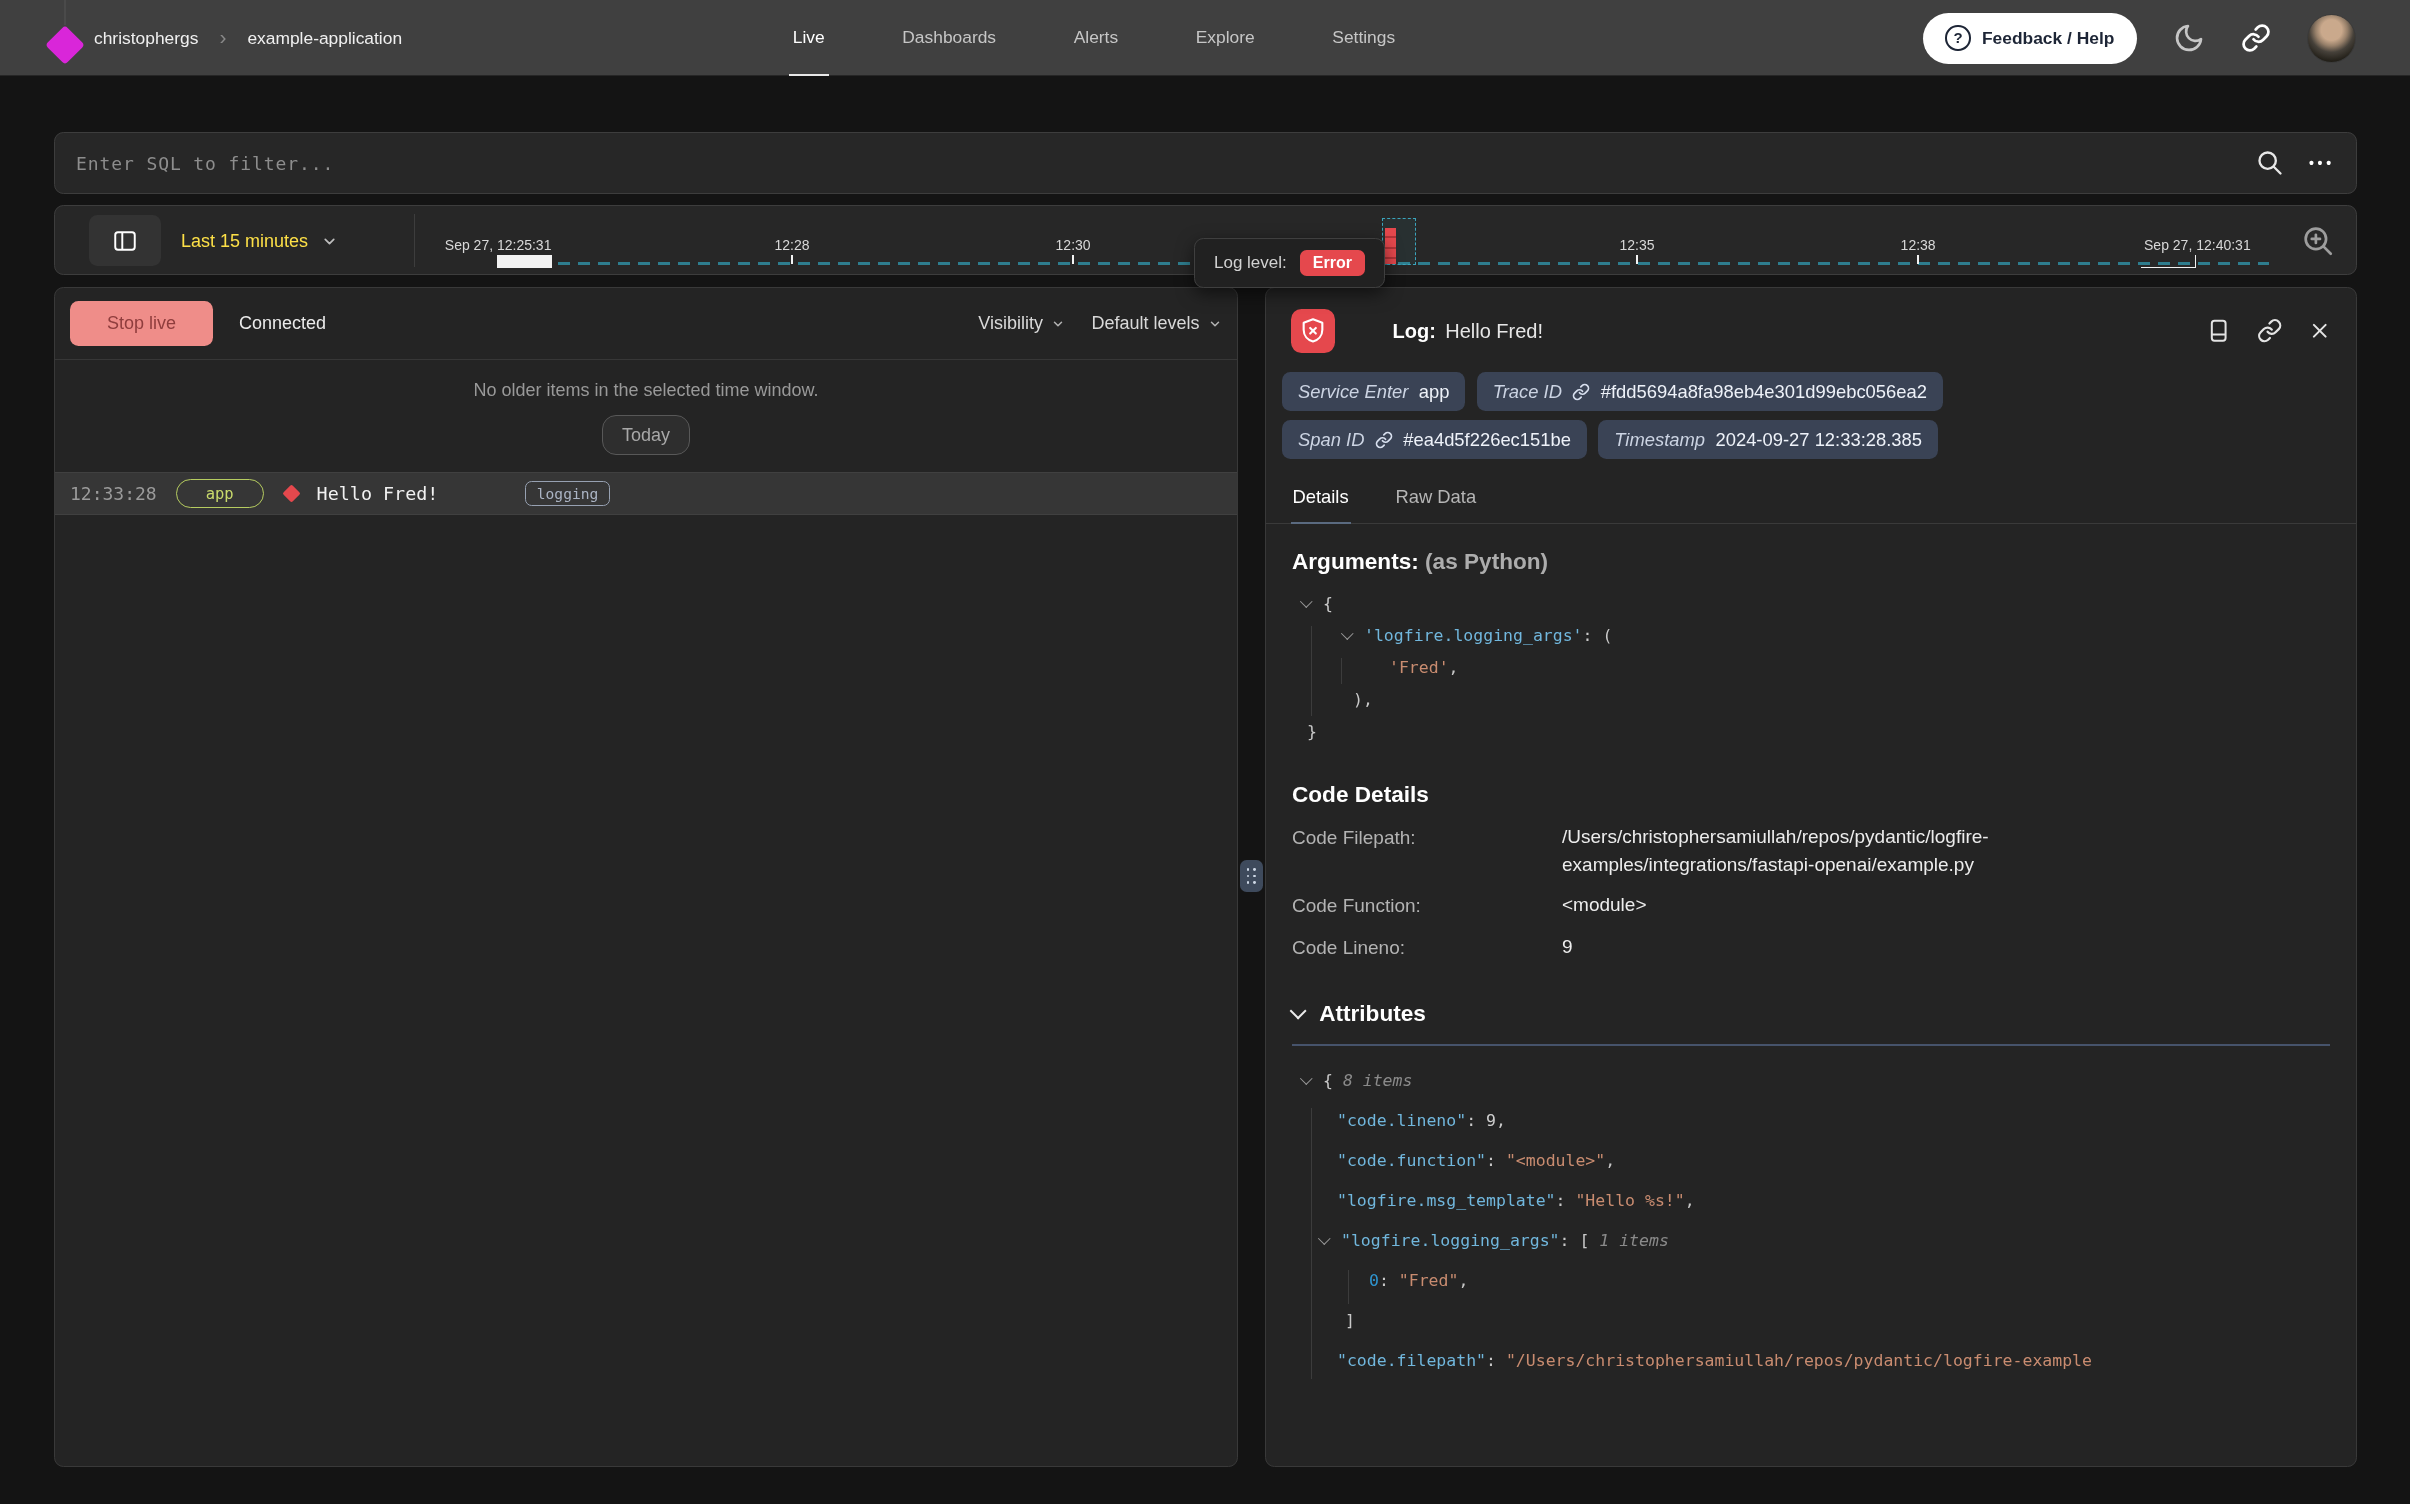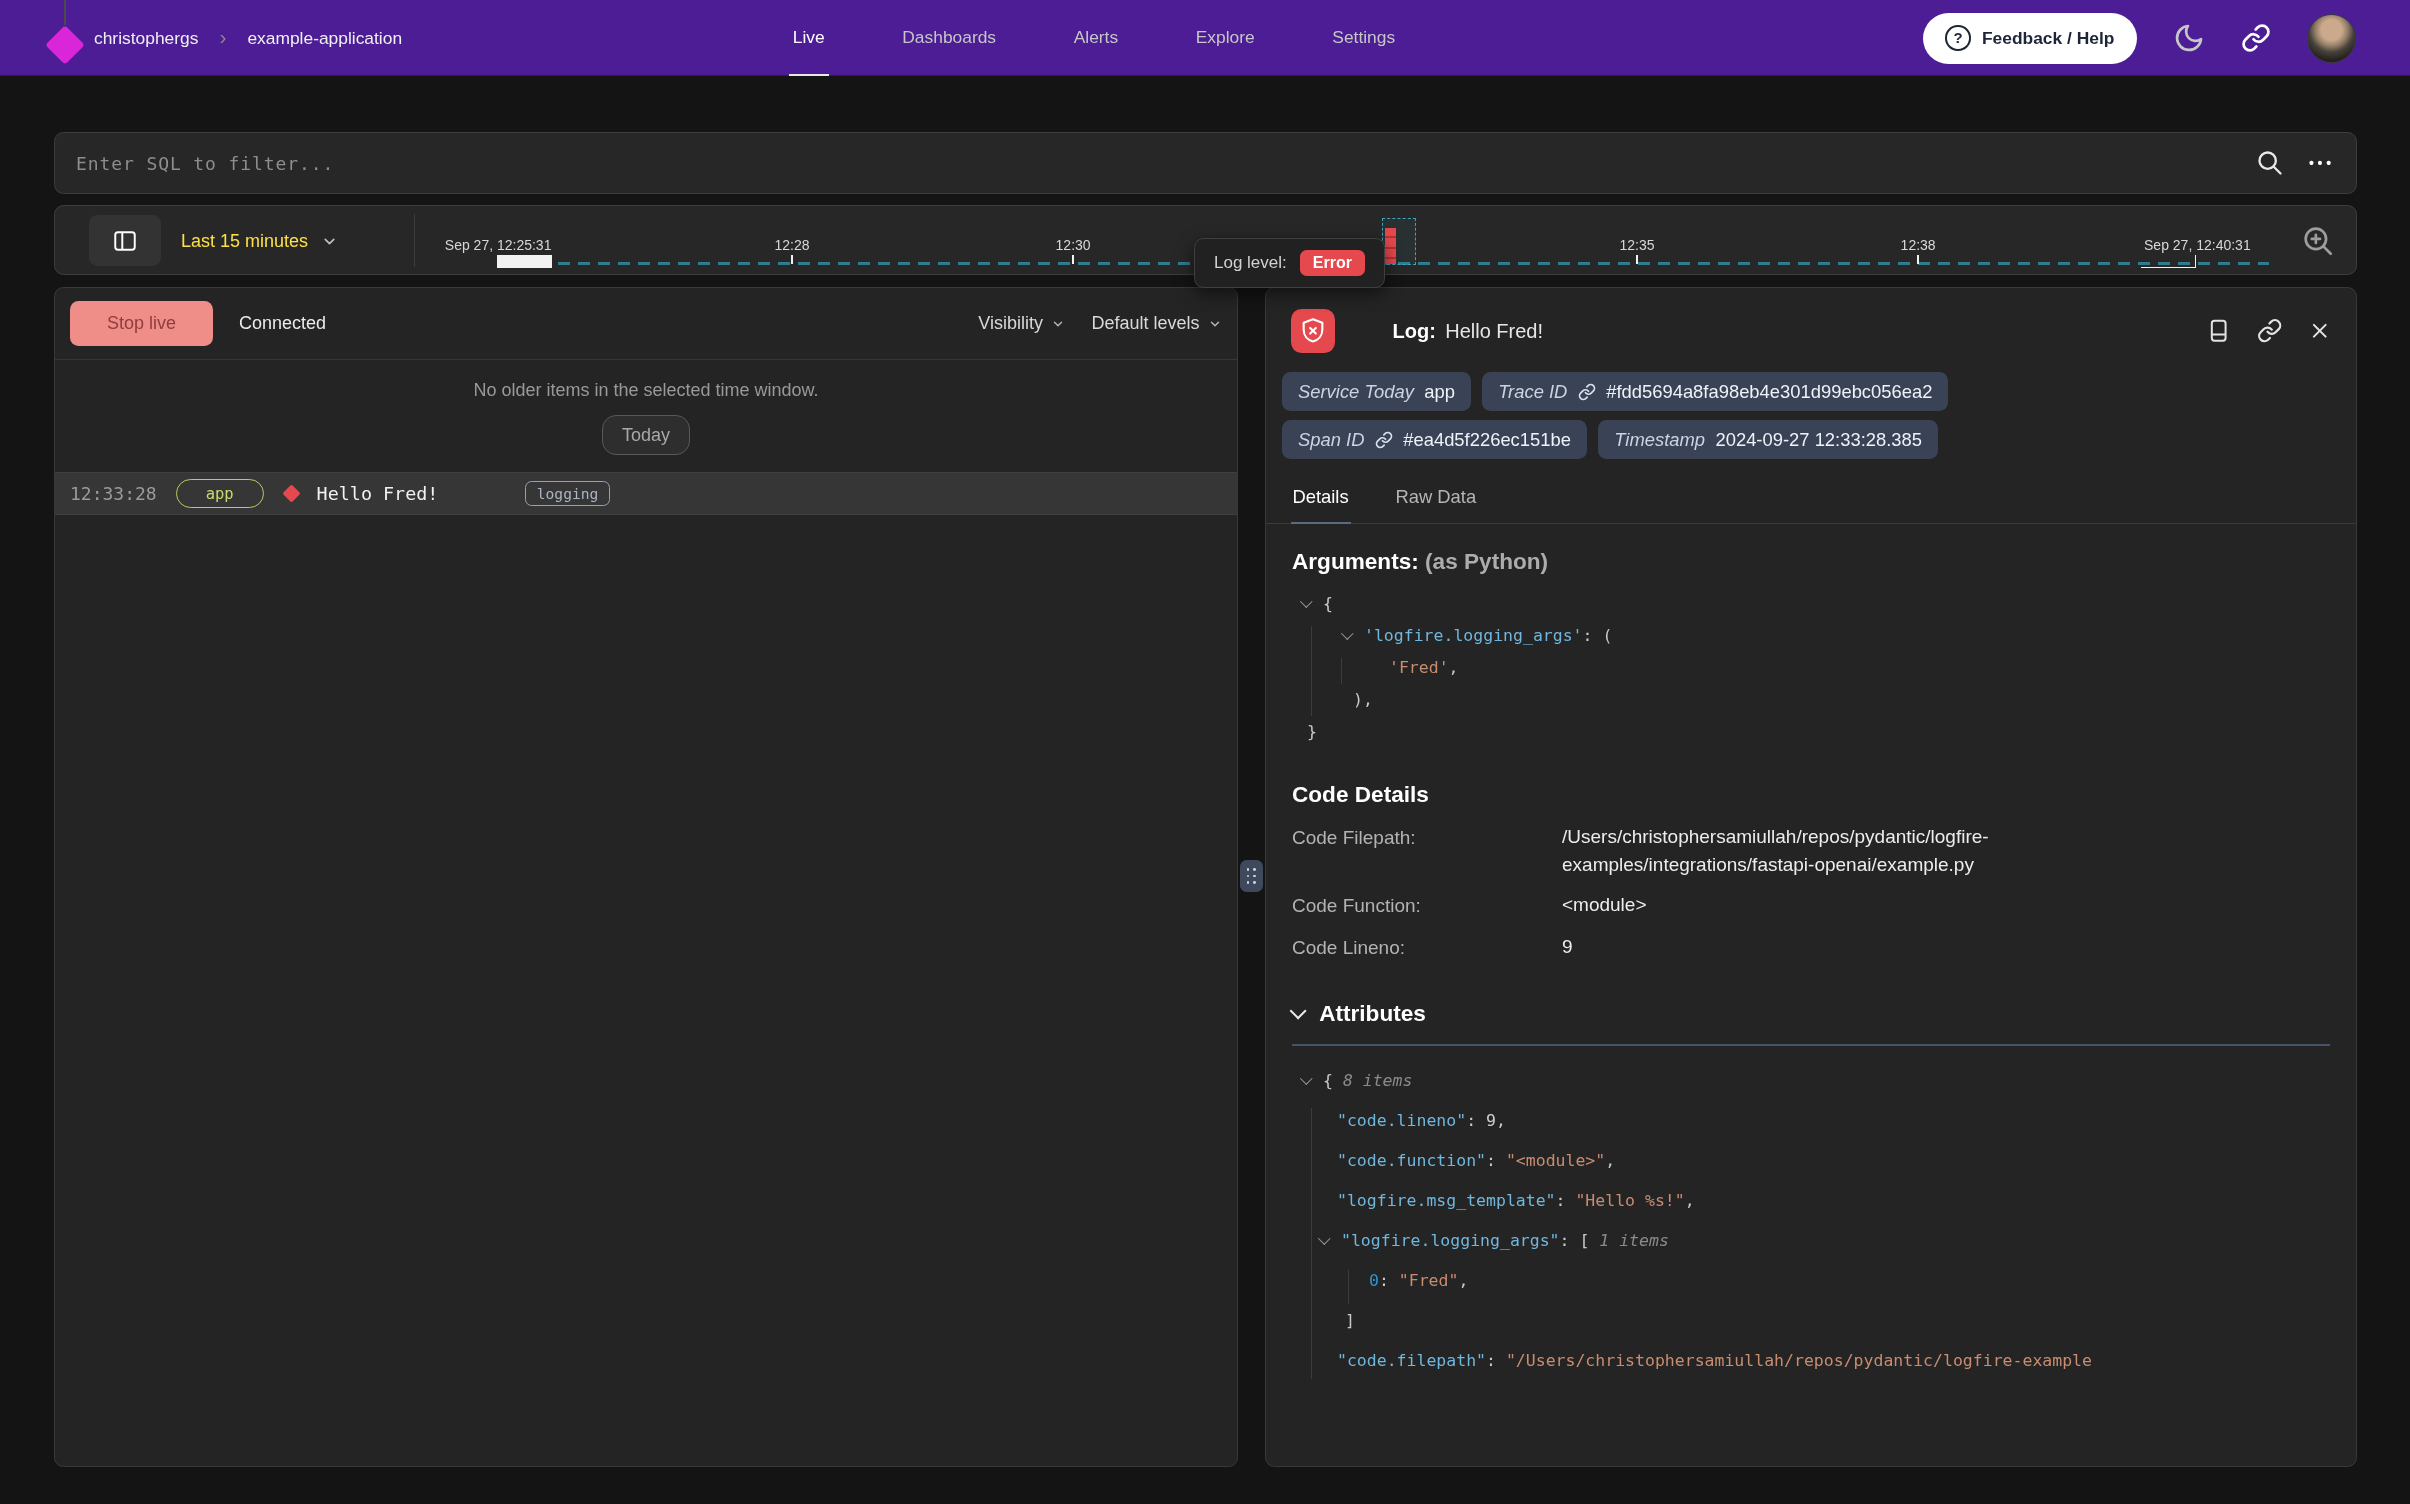--- a/index.html
+++ b/index.html
@@ -5,21 +5,21 @@
   * { margin:0; padding:0; box-sizing:border-box; }
   html,body { background:#0e0e0e; }
   #app {
     position:relative; width:2411px; height:1505px; overflow:hidden;
     background:#141414; font-family:"Liberation Sans", sans-serif;
     color:#e8e8e8; -webkit-font-smoothing:antialiased;
   }
   .mono { font-family:"DejaVu Sans Mono", monospace; }
 
   
-  .navbar { position:absolute; top:0; left:0; right:0; height:76px; background:#4c1d95; border-bottom:0.9px solid #262626; }
+  .navbar { position:absolute; top:0; left:0; right:0; height:76px; background:#404040; border-bottom:0.9px solid #262626; }
   .logo-wrap { position:absolute; left:47px; top:0; width:38px; height:76px; }
   .logo-line { position:absolute; left:17px; top:0; width:1.9px; height:24.5px; background:#4a4a4a; }
   .logo-diamond { position:absolute; left:3.8px; top:31px; width:28px; height:28px; background:#d926d9; transform:rotate(45deg); border-radius:3.8px; }
   .breadcrumb { position:absolute; left:94px; top:0; height:76px; display:flex; align-items:center; gap:21px; font-size:17.4px; color:#f0f0f0; }
   .crumb-sep { color:#8a8a8a; font-size:21px; margin-top:-2.8px; }
   .nav-tabs { position:absolute; left:789px; top:0; height:76px; display:flex; gap:70px; }
   .nav-tab { display:flex; align-items:center; height:100%; padding:0 3.8px; font-size:17.4px; color:#c6c6c6; border-bottom:2.8px solid transparent; cursor:pointer; }
   .nav-tab.active { color:#ffffff; border-bottom-color:#e8e8e8; }
   .nav-right { position:absolute; right:55px; top:0; height:76px; display:flex; align-items:center; gap:36px; }
   .feedback-btn { display:flex; align-items:center; gap:11.3px; height:51px; padding:0 22.6px; background:#ffffff; border-radius:26px; cursor:pointer; }
@@ -313,21 +313,21 @@
               <line x1="6" y1="6" x2="18" y2="18"></line>
               <line x1="18" y1="6" x2="6" y2="18"></line>
             </svg>
         </span>
       </span>
     </div>
 
     <div class="badge-rows" id="badge-rows">
         <div class="badge-row">
           <span class="meta-badge">
-            <span class="mb-label">Service Today</span>
+            <span class="mb-label">Service Enter</span>
             <span class="mb-value">app</span>
           </span>
           <span class="meta-badge">
             <span class="mb-label">Trace ID</span>
             <span style="display: flex;">
               <svg width="18" height="18" viewBox="0 0 24 24" fill="none" stroke="#d7dfee" stroke-width="2.3" stroke-linecap="round" stroke-linejoin="round">
                 <path d="M10 13a5 5 0 0 0 7.54.54l3-3a5 5 0 0 0-7.07-7.07l-1.72 1.71"></path>
                 <path d="M14 11a5 5 0 0 0-7.54-.54l-3 3a5 5 0 0 0 7.07 7.07l1.71-1.71"></path>
               </svg>
             </span>

